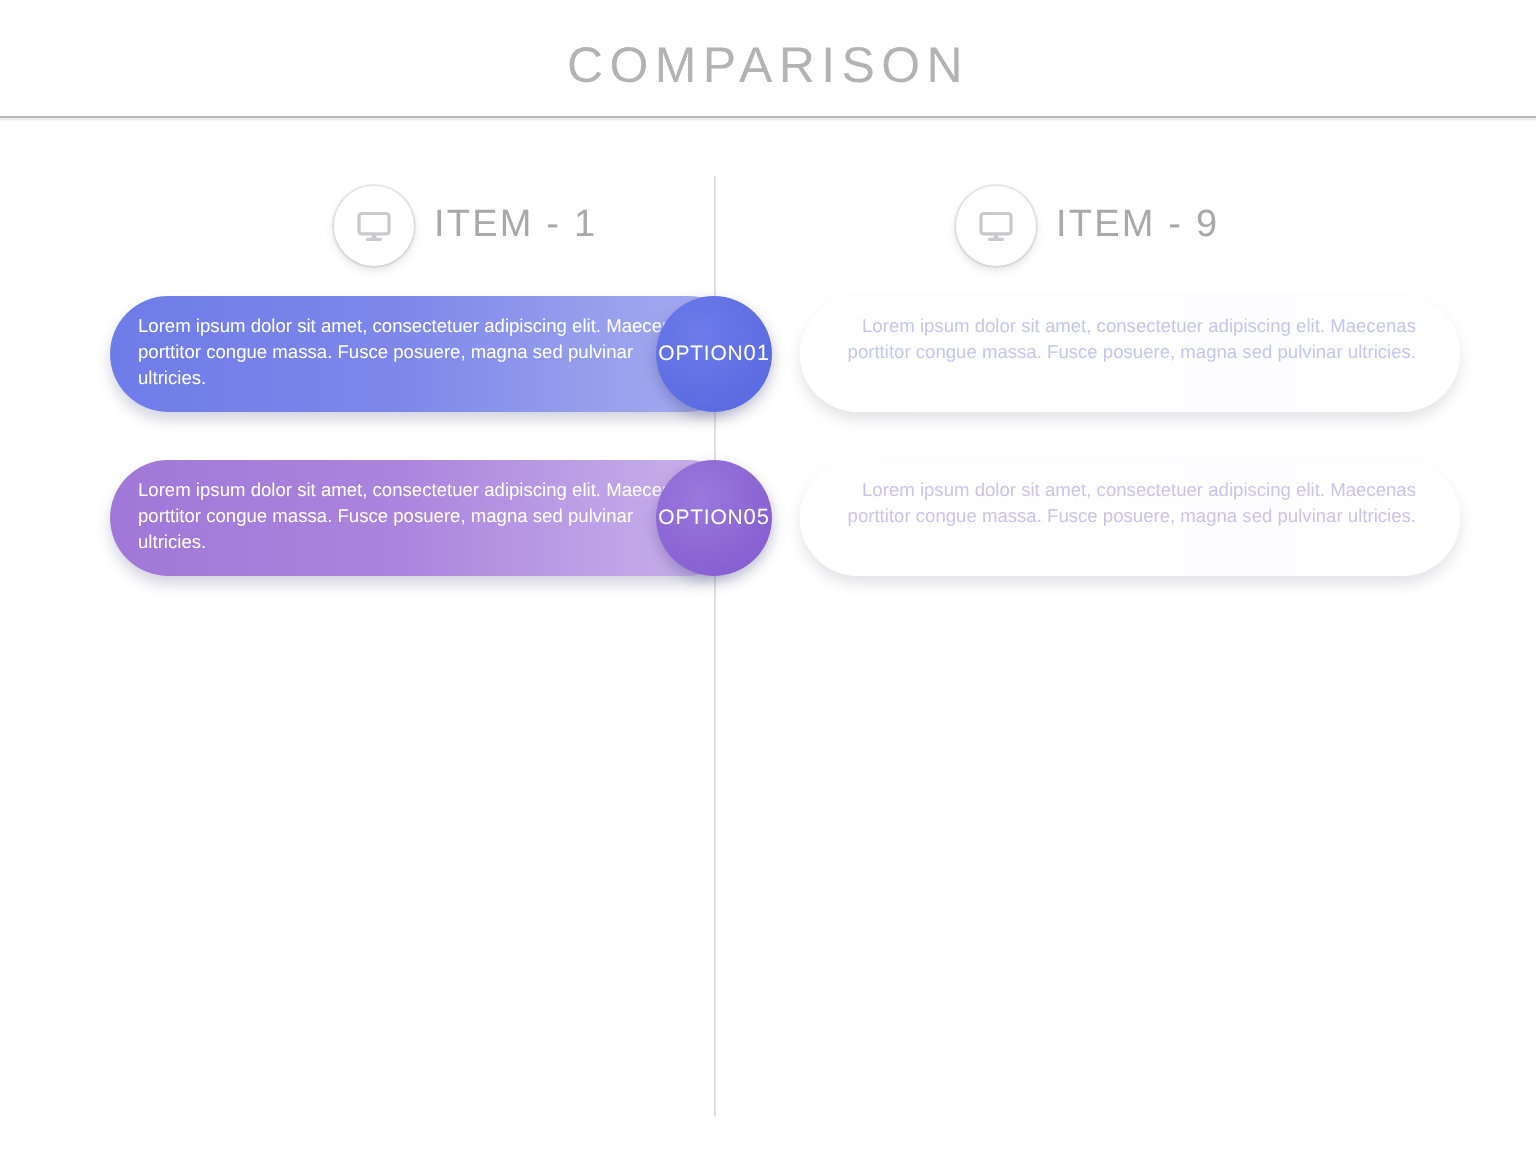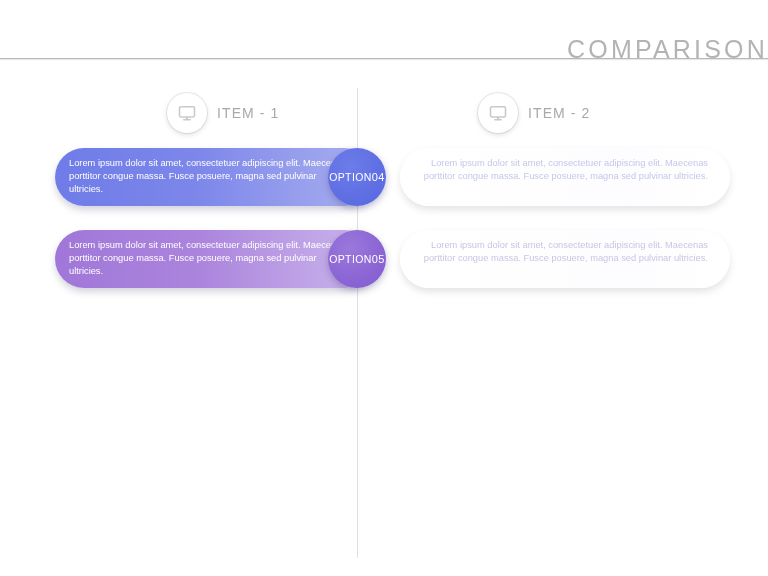--- a/index.html
+++ b/index.html
@@ -17,24 +17,24 @@
 
   .slide {
     position: absolute;
     inset: 0;
     background: #ffffff;
   }
 
   
   .title-wrap {
     position: absolute;
-    top: 34px;
+    top: 18px;
     left: 0;
     width: 768px;
-    text-align: right;
+    text-align: center;
   }
   .slide-title {
     font-size: 25px;
     letter-spacing: 3.2px;
     color: #b3b3b3;
     font-weight: 400;
     line-height: 30px;
     white-space: nowrap;
   }
   .title-rule {
@@ -75,21 +75,21 @@
     box-shadow: 0 2px 5px rgba(120,120,130,0.22),
                 0 0 0 1px rgba(230,230,234,0.85);
     display: flex;
     align-items: center;
     justify-content: center;
     flex: none;
   }
   .header-icon-circle svg { display: block; }
 
   .col-label {
-    font-size: 14px;
+    font-size: 19px;
     letter-spacing: 1.1px;
     color: #a8a8ad;
     white-space: nowrap;
   }
 
   
   .row {
     position: absolute;
     left: 0;
     width: 768px;
@@ -209,33 +209,33 @@
   </div>
 
   <div class="col-header right">
     <div class="header-icon-circle">
       <svg width="20" height="20" viewBox="0 0 24 24" aria-hidden="true">
         <rect x="3" y="4.5" width="18" height="12.2" rx="1.6" fill="none" stroke="#c9c9cf" stroke-width="1.9"></rect>
         <rect x="10.6" y="16.7" width="2.8" height="2.6" fill="#c9c9cf"></rect>
         <rect x="7.2" y="19.1" width="9.6" height="1.9" rx="0.9" fill="#c9c9cf"></rect>
       </svg>
     </div>
-    <div class="col-label">ITEM - 2</div>
+    <div class="col-label">ITEM - 9</div>
   </div>
 
   <div class="row row-1">
     <div class="bar-left">
       <div class="bar-text">Lorem ipsum dolor sit amet, consectetuer adipiscing elit. Maecenas porttitor congue massa. Fusce posuere, magna sed pulvinar ultricies.</div>
     </div>
     <div class="bar-right">
       <div class="bar-text">Lorem ipsum dolor sit amet, consectetuer adipiscing elit. Maecenas porttitor congue massa. Fusce posuere, magna sed pulvinar ultricies.</div>
     </div>
     <div class="option-circle">
       <span class="option-word">OPTION</span>
-      <span class="option-num">04</span>
+      <span class="option-num">01</span>
     </div>
   </div>
 
   <div class="row row-2">
     <div class="bar-left">
       <div class="bar-text">Lorem ipsum dolor sit amet, consectetuer adipiscing elit. Maecenas porttitor congue massa. Fusce posuere, magna sed pulvinar ultricies.</div>
     </div>
     <div class="bar-right">
       <div class="bar-text">Lorem ipsum dolor sit amet, consectetuer adipiscing elit. Maecenas porttitor congue massa. Fusce posuere, magna sed pulvinar ultricies.</div>
     </div>

